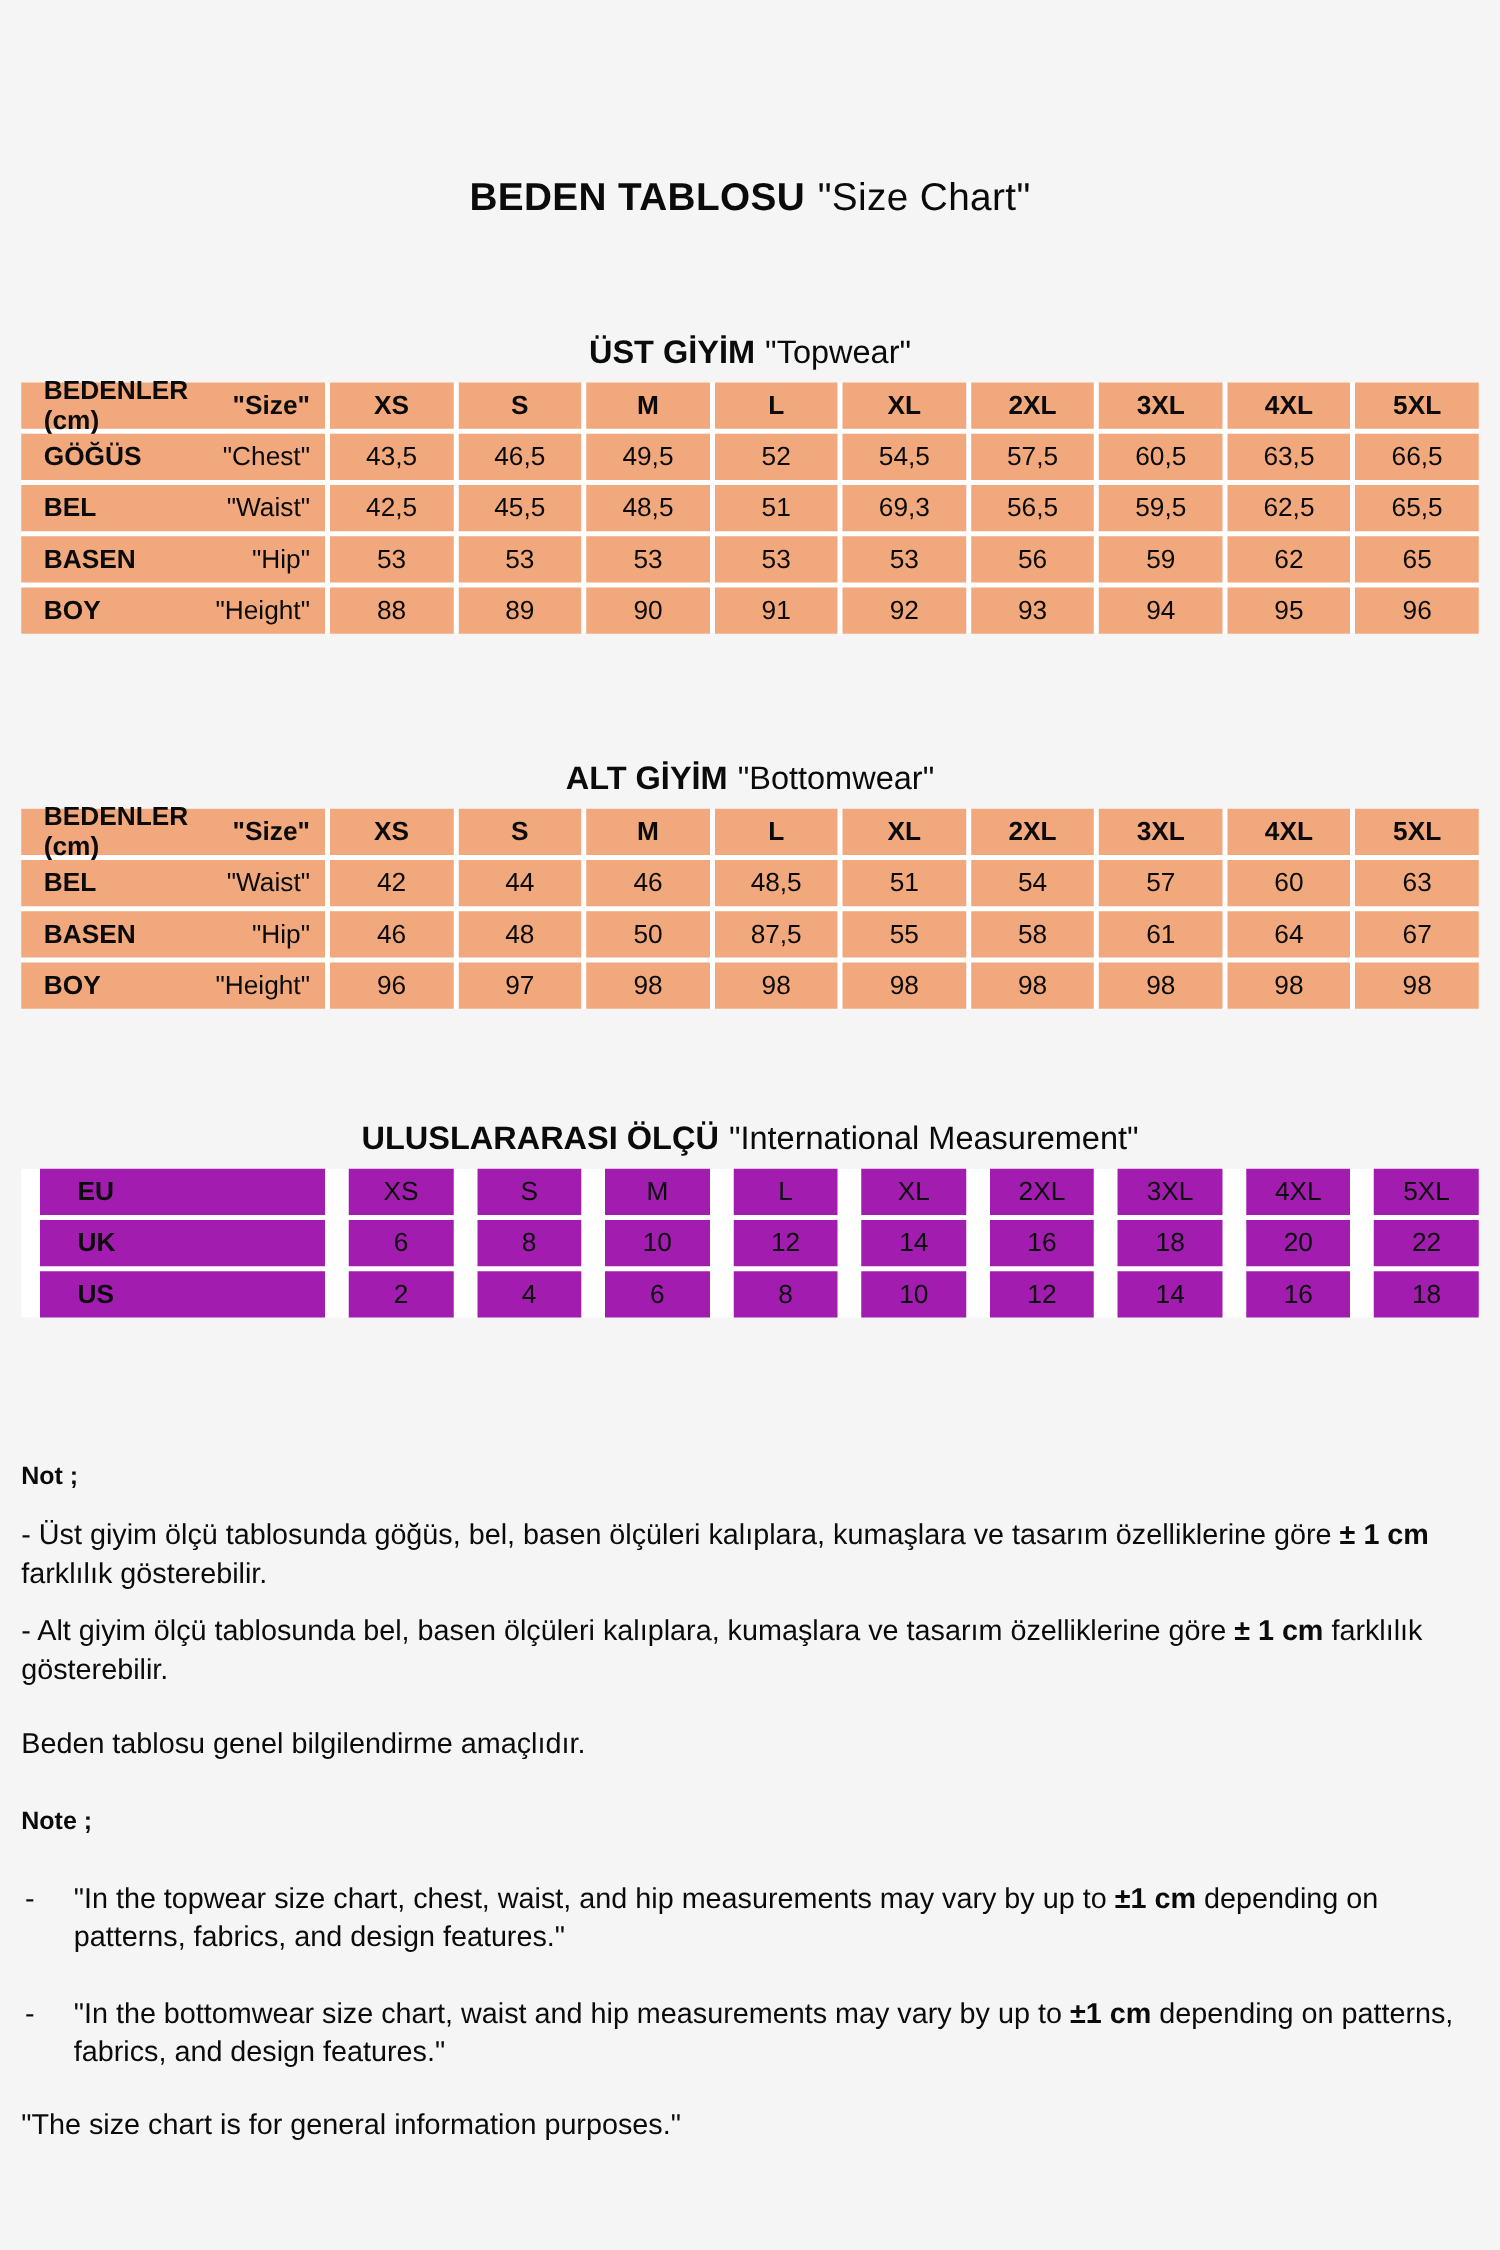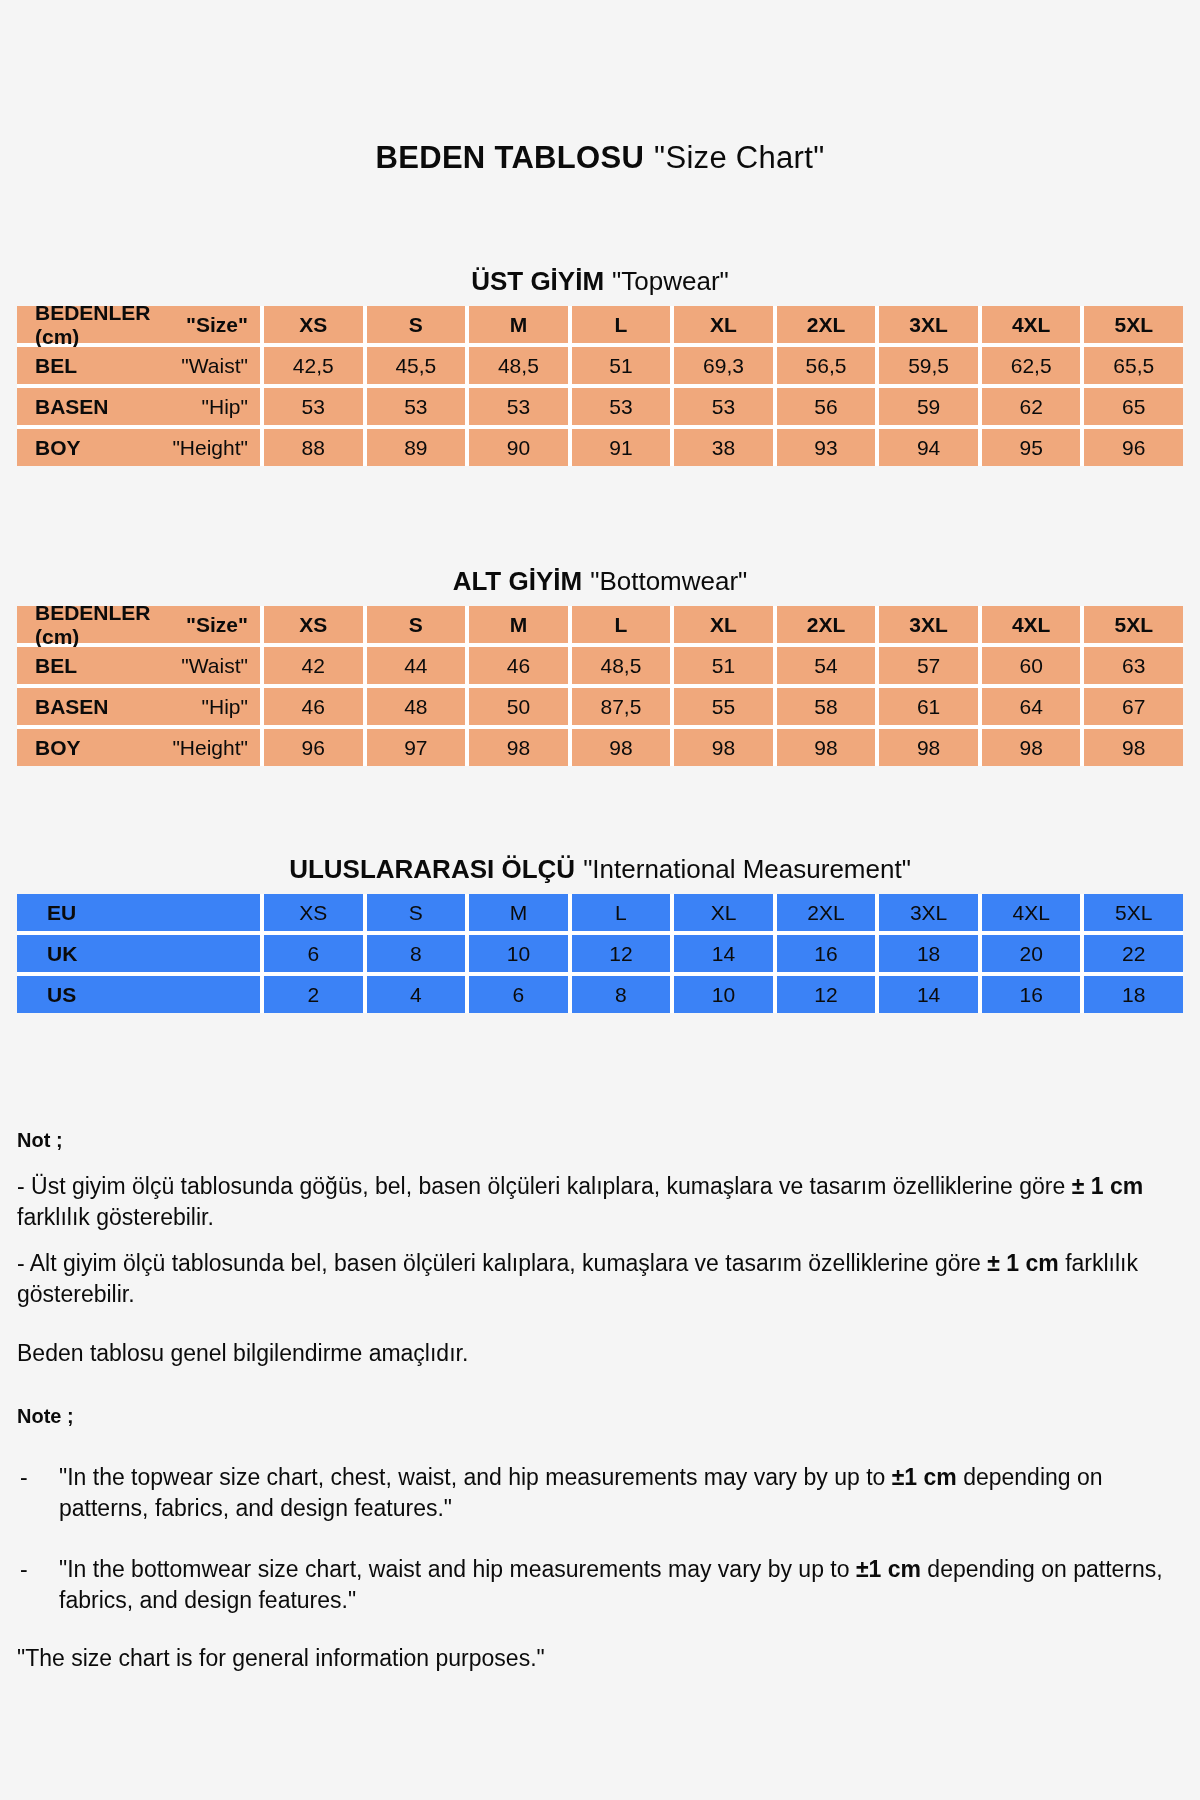--- a/index.html
+++ b/index.html
@@ -22,21 +22,21 @@
   .st-3 { margin-top:88px; margin-bottom:9px; }
   
   .sizetable { width:1166px; margin-left:17px; background:#FFFFFF; display:flex; flex-direction:column; gap:4px; }
   .trow { display:grid; grid-template-columns:243px repeat(9, 1fr); gap:4px; }
   .cell {
     background:#F0A87C;
     height:37px;
     display:flex; align-items:center; justify-content:center;
     font-size:21px;
   }
-  .sizetable.light .cell { background:#3b82f6; }
+  .sizetable.light .cell { background:#a21caf;margin-left:15px; }
   .label-cell { justify-content:space-between; padding:0 12px 0 18px; }
   .sizetable.light .label-cell { padding-left:30px; }
   .label-cell .lbl { font-weight:bold; }
   .cell.hdr { font-weight:bold; }
   
   .notes { width:1180px; margin-left:17px; font-size:23px; line-height:31px; }
   .note-heading { font-weight:bold; font-size:20px; }
   .nh-tr { margin-top:112px; }
   .nh-en { margin-top:32px; }
   .note-par { margin-top:15px; padding-right:6px; }
@@ -68,20 +68,35 @@
       <div class="cell hdr">M</div>
       <div class="cell hdr">L</div>
       <div class="cell hdr">XL</div>
       <div class="cell hdr">2XL</div>
       <div class="cell hdr">3XL</div>
       <div class="cell hdr">4XL</div>
       <div class="cell hdr">5XL</div>
     </div>
     <div class="trow">
       <div class="cell label-cell">
+        <span class="lbl">GÖĞÜS</span>
+        <span class="sublbl">"Chest"</span>
+      </div>
+      <div class="cell">43,5</div>
+      <div class="cell">46,5</div>
+      <div class="cell">49,5</div>
+      <div class="cell">52</div>
+      <div class="cell">54,5</div>
+      <div class="cell">57,5</div>
+      <div class="cell">60,5</div>
+      <div class="cell">63,5</div>
+      <div class="cell">66,5</div>
+    </div>
+    <div class="trow">
+      <div class="cell label-cell">
         <span class="lbl">BEL</span>
         <span class="sublbl">"Waist"</span>
       </div>
       <div class="cell">42,5</div>
       <div class="cell">45,5</div>
       <div class="cell">48,5</div>
       <div class="cell">51</div>
       <div class="cell">69,3</div>
       <div class="cell">56,5</div>
       <div class="cell">59,5</div>
@@ -105,21 +120,21 @@
     </div>
     <div class="trow">
       <div class="cell label-cell">
         <span class="lbl">BOY</span>
         <span class="sublbl">"Height"</span>
       </div>
       <div class="cell">88</div>
       <div class="cell">89</div>
       <div class="cell">90</div>
       <div class="cell">91</div>
-      <div class="cell">38</div>
+      <div class="cell">92</div>
       <div class="cell">93</div>
       <div class="cell">94</div>
       <div class="cell">95</div>
       <div class="cell">96</div>
     </div>
   </div>
 
 <div class="section-title st-2">
   <span class="tr">ALT GİYİM</span><span>"Bottomwear"</span>
 </div>

